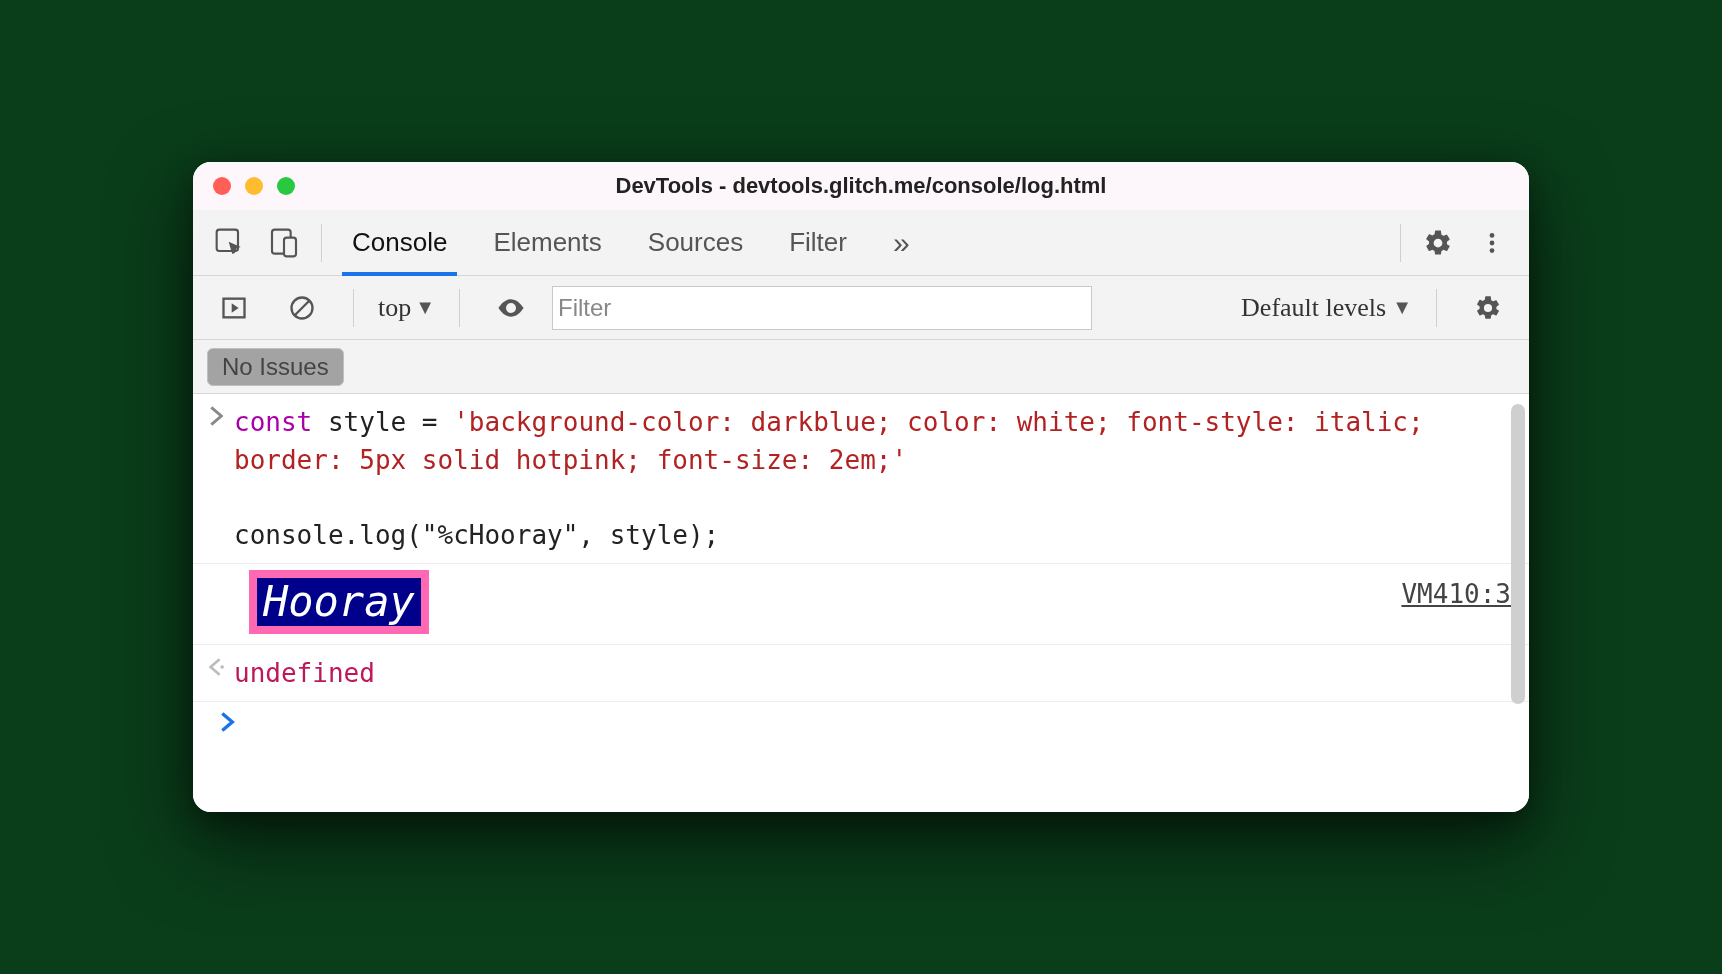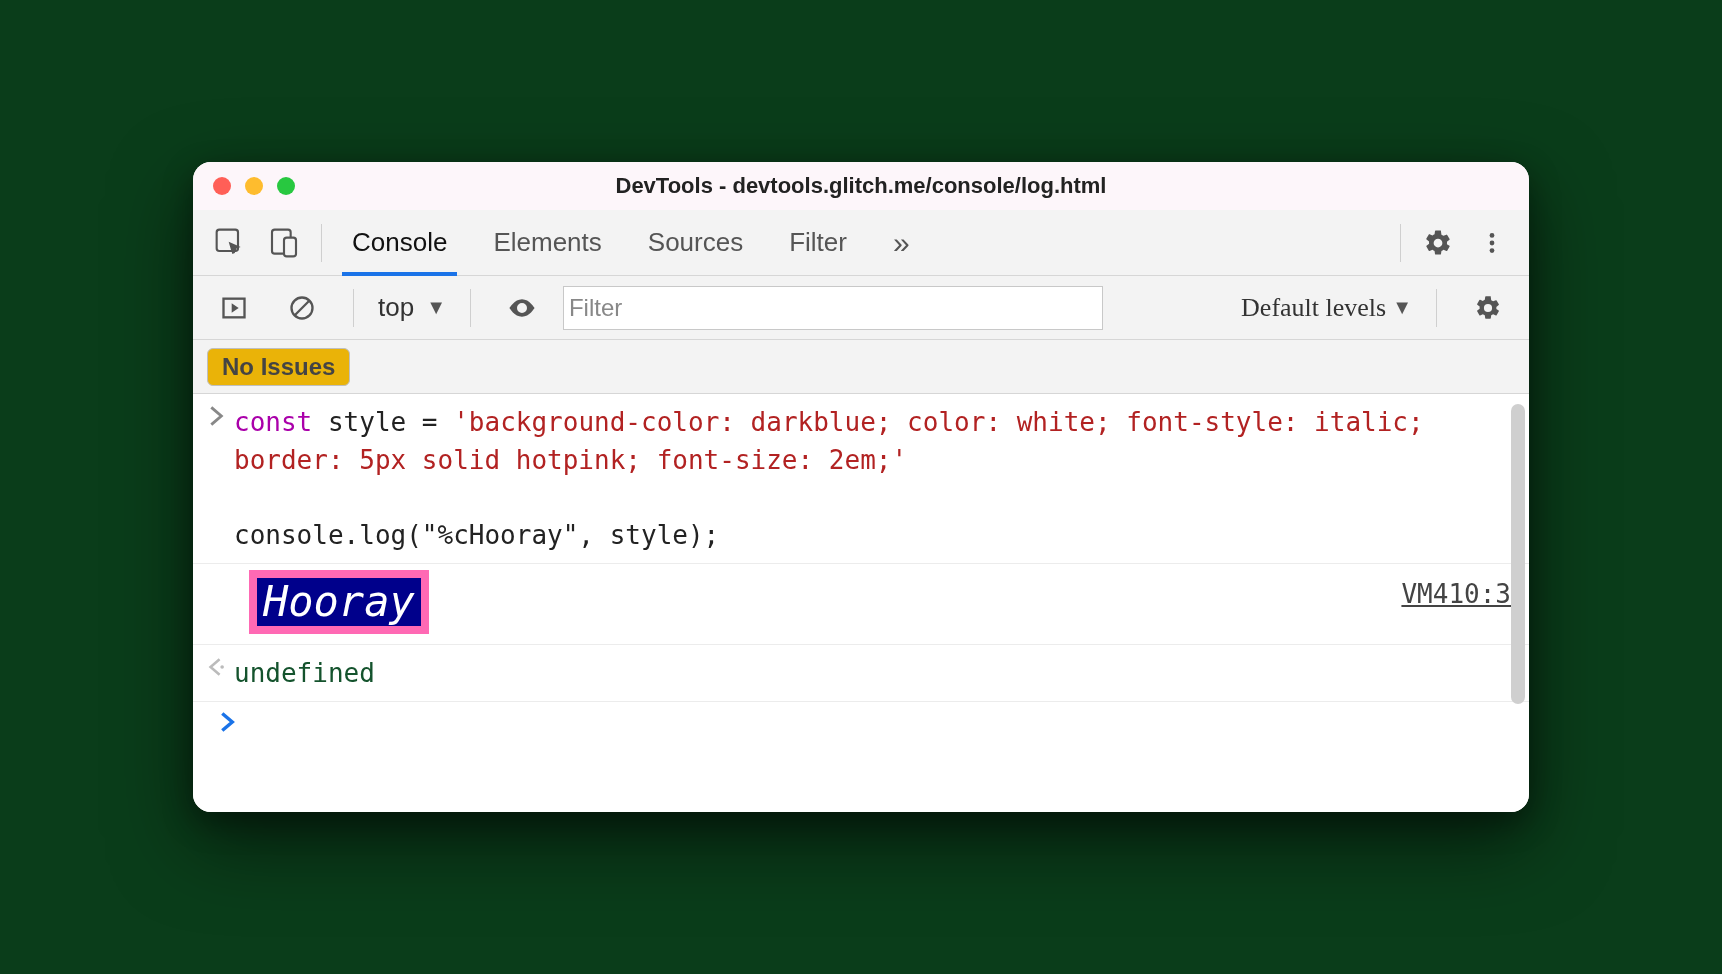--- a/index.html
+++ b/index.html
@@ -26,48 +26,48 @@
   .tool-icon-btn { width: 54px; height: 54px; display: flex; align-items: center; justify-content: center; color:#555; }
   .divider { width: 1px; height: 38px; background: #cfcfcf; margin: 0 10px; }
   .tabs { display: flex; align-items: stretch; height: 100%; margin-left: 16px; gap: 38px; }
   .tab { display: flex; align-items: center; font-size: 26px; color: #555; padding: 0 4px; position: relative; }
   .tab.active { color: #111; }
   .tab.active::after { content: ""; position: absolute; left: -6px; right: -6px; bottom: -1px; height: 4px; background: #1a73e8; }
   .tabstrip .spacer { flex: 1; }
   .overflow-chevrons { font-size: 30px; color: #555; }
   
   .consolebar { height: 64px; display: flex; align-items: center; background: #f3f3f3; border-bottom: 1px solid #d6d6d6; padding: 0 14px; gap: 14px; }
-  .ctx { display: flex; align-items: center; gap: 12px; font-size: 26px; color: #333; }
+  .ctx { display: flex; align-items: center; gap: 4px; font-size: 26px; color: #333; font-family: Liberation Serif, serif; }
   .filter-input { flex: 0 0 540px; height: 44px; border: 1px solid #c8c8c8; background: #fff; font-size: 24px; padding: 0 5px; color: #333; }
   .filter-input::placeholder { color: #888; }
   .levels { font-size: 26px; color: #333; display: flex; align-items: center; gap: 6px; font-family: Liberation Serif, serif; }
   .consolebar .spacer2 { flex: 1; }
   
   .issuesrow { height: 54px; display: flex; align-items: center; background: #f3f3f3; border-bottom: 1px solid #d6d6d6; padding: 0 14px; }
-  .issues-badge { border: 1px solid #bfbfbf; border-radius: 6px; padding: 4px 14px; font-size: 24px; color: #444; background: #eab308; font-weight: bold; }
+  .issues-badge { border: 1px solid #bfbfbf; border-radius: 6px; padding: 4px 14px; font-size: 24px; color: #444; background: #a3a3a3; }
   
   .output { background: #fff; flex: 1; position: relative; }
   .scroll-thumb { position: absolute; right: 4px; top: 10px; width: 14px; height: 300px; background: #cfcfcf; border-radius: 7px; }
   .mono { font-family: ui-monospace, Menlo, Monaco, Consolas, monospace; font-size: 26px; line-height: 1.45; }
   .row { display: flex; align-items: flex-start; padding: 10px 18px 8px 7px; border-bottom: 1px solid #ececec; }
   .gutter { width: 34px; flex: none; color: #9aa0a6; display: flex; justify-content: center; padding-top: 2px; }
   .gutter svg { display:block; }
   .content { flex: 1; min-width: 0; }
   .code { white-space: pre-wrap; word-break: break-word; }
   .kw { color: #aa00aa; }
   .str { color: #b22222; }
   .plain { color: #222; }
   .styled-output-row { display:flex; align-items:flex-start; padding: 6px 18px 10px 56px; border-bottom: 1px solid #ececec; }
   .styled-output {
     background-color: darkblue; color: white; font-style: italic;
     border: 8px solid hotpink; font-size: 42px; font-family: ui-monospace, Menlo, Monaco, Consolas, monospace;
     padding: 2px 6px; line-height: 1.05; text-align: center;
   }
   .src-link { margin-left: auto; color: #444; text-decoration: underline; font-size: 26px; padding-top: 6px; white-space: nowrap; }
-  .undef { color: #14532d; }
+  .undef { color: #be185d; }
   .prompt-row { display:flex; align-items:center; padding: 8px 18px 80px 18px; }
   .prompt-row .gutter { color: #1a73e8; }
   .caret-down { font-size: 20px; color: #555; }
 </style>
 </head>
 <body>
 
 <div class="stage">
   <div class="window">
 

